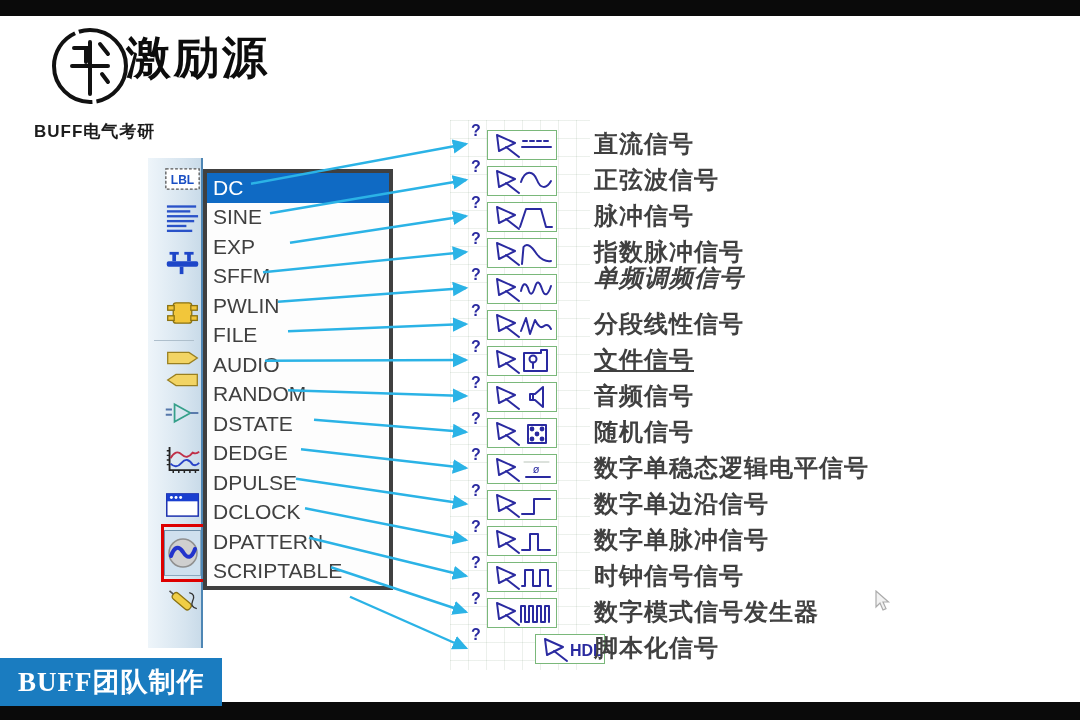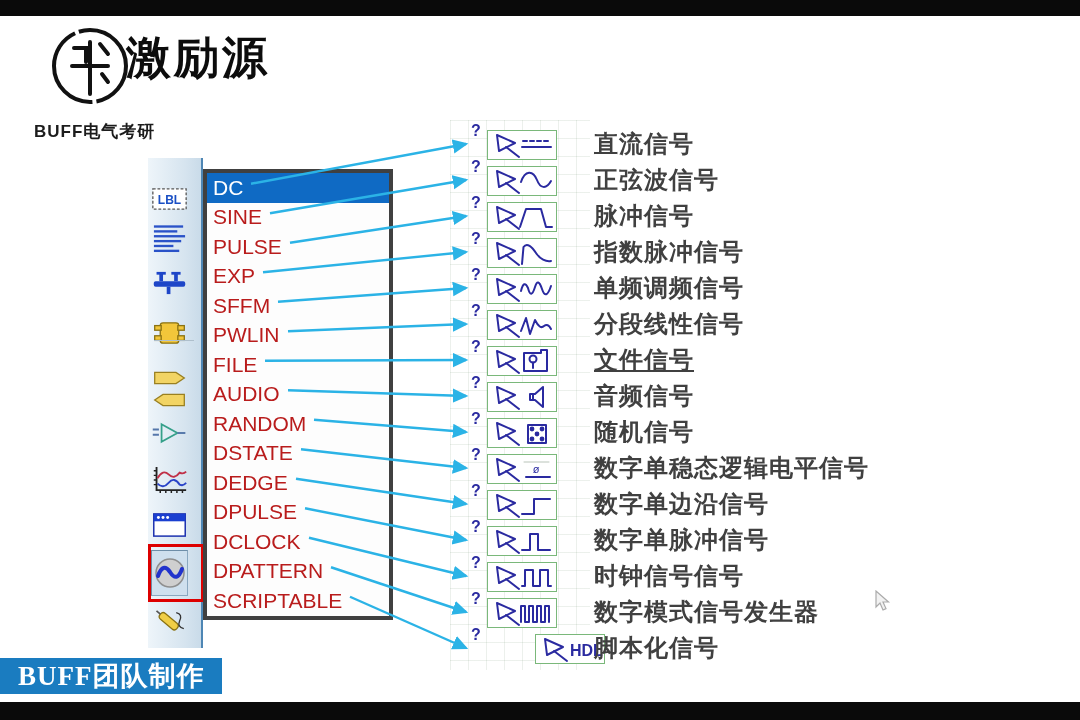--- a/index.html
+++ b/index.html
@@ -11,48 +11,48 @@
 
   .logo{position:absolute;left:48px;top:24px;width:84px;height:84px;}
   .logo-text{position:absolute;left:34px;top:120px;width:160px;font-size:17px;font-weight:700;
              color:#1c1c1c;letter-spacing:1px;}
   .page-title{position:absolute;left:126px;top:28px;font-size:45px;font-weight:700;color:#0c0c0c;
               letter-spacing:3px;}
 
   .toolbar{position:absolute;left:148px;top:158px;width:53px;height:490px;
            background:linear-gradient(to right,#eef5fa,#d6e4ef 70%,#c9dbe9);
            border-right:2px solid #4e86b4;}
-  .tb-icon{position:absolute;left:3px;width:37px;display:flex;justify-content:center;margin-top:20px;}
+  .tb-icon{position:absolute;left:16px;width:37px;display:flex;justify-content:center;}
   .tb-divider{position:absolute;left:6px;width:40px;height:1px;background:#aebfcc;}
   .sel-box{position:absolute;left:-3px;width:56px;height:58px;border:3px solid #dd0000;
            box-sizing:border-box;}
   .gen-btn{width:44px;height:44px;background:#cfe0ee;border:1px solid #8aa8c0;
            border-top-color:#6e8ea8;border-left-color:#6e8ea8;display:flex;align-items:center;
            justify-content:center;}
 
   .grid-area{position:absolute;left:450px;top:120px;width:140px;height:550px;
      background-image:
        repeating-linear-gradient(to right, rgba(120,150,120,.14) 0 1px, transparent 1px 18px),
        repeating-linear-gradient(to bottom, rgba(120,150,120,.14) 0 1px, transparent 1px 18px);}
 
   .menu{position:absolute;left:203px;top:169px;width:190px;background:#fdfdfd;
         border:4px solid #404040;box-sizing:border-box;}
   .menu-row{height:29.5px;display:flex;align-items:center;padding-left:6px;font-size:21px;
-            color:#b91c1c;white-space:nowrap;}
+            color:#404040;white-space:nowrap;}
   .menu-row.selected{background:#0f6ac4;color:#fff;}
 
   .gen-box{position:absolute;left:487px;width:68px;height:28px;border:1.5px solid #7ab87a;
            background:#fff;box-sizing:content-box;}
   .qmark{position:absolute;left:471px;width:14px;font-size:16px;font-weight:700;color:#2a2aa0;}
   .cn-label{position:absolute;left:594px;height:30px;line-height:30px;font-size:24px;
             font-weight:700;color:#404040;letter-spacing:1px;white-space:nowrap;}
 
   .arrows{position:absolute;left:0;top:0;pointer-events:none;}
 
-  .banner{position:absolute;left:0;top:658px;width:222px;height:36px;background:#1a7cc0;
+  .banner{position:absolute;left:0;top:658px;width:222px;height:48px;background:#1a7cc0;
           display:flex;align-items:center;padding-left:18px;box-sizing:border-box;}
   .banner span{color:#fff;font-size:27px;font-weight:700;
                font-family:"Liberation Serif", serif;letter-spacing:1px;}
   .cursor{position:absolute;left:874px;top:590px;}
 </style>
 </head>
 <body>
 
 <div class="stage">
   <div class="bar top"></div>
@@ -159,23 +159,20 @@
       </div>
       <div class="tb-divider" style="top: 182px;"></div>
     </div>
 
   <div class="menu" id="menu">
       <div class="menu-row selected">
         <span>DC</span>
       </div>
       <div class="menu-row">
         <span>SINE</span>
-      </div>
-      <div class="menu-row">
-        <span>PULSE</span>
       </div>
       <div class="menu-row">
         <span>EXP</span>
       </div>
       <div class="menu-row">
         <span>SFFM</span>
       </div>
       <div class="menu-row">
         <span>PWLIN</span>
       </div>
@@ -260,21 +257,21 @@
           <path d="M34,25 L35.5,8 C39,3 44,8 48,14 C52,20 58,23 63,22"></path>
         </svg></div>
       <div class="qmark" style="top: 230px;">?</div>
       <div class="cn-label" style="top: 237px;">指数脉冲信号</div>
       <div class="gen-box" style="top: 274px;"><svg width="68" height="28" viewBox="0 0 68 28" fill="none" stroke="#2a2aa0" stroke-width="2" stroke-linejoin="round" stroke-linecap="round">
           <path d="M9,4 L27,12 L11,20 Z"></path>
           <path d="M18,16 L31,26"></path>
           <path d="M33,16 Q36,4 40,13 Q43,25 47,12 Q50,2 54,14 Q58,26 63,11"></path>
         </svg></div>
       <div class="qmark" style="top: 266px;">?</div>
-      <div class="cn-label" style="top: 273px;">单频调频信号</div>
+      <div class="cn-label" style="top: 263px; font-style: italic;">单频调频信号</div>
       <div class="gen-box" style="top: 310px;"><svg width="68" height="28" viewBox="0 0 68 28" fill="none" stroke="#2a2aa0" stroke-width="2" stroke-linejoin="round" stroke-linecap="round">
           <path d="M9,4 L27,12 L11,20 Z"></path>
           <path d="M18,16 L31,26"></path>
           <path d="M33,20 L38,7 L42,23 L47,9 Q52,19 56,15 Q60,12 63,18"></path>
         </svg></div>
       <div class="qmark" style="top: 302px;">?</div>
       <div class="cn-label" style="top: 309px;">分段线性信号</div>
       <div class="gen-box" style="top: 346px;"><svg width="68" height="28" viewBox="0 0 68 28" fill="none" stroke="#2a2aa0" stroke-width="2" stroke-linejoin="round" stroke-linecap="round">
           <path d="M9,4 L27,12 L11,20 Z"></path>
           <path d="M18,16 L31,26"></path>

